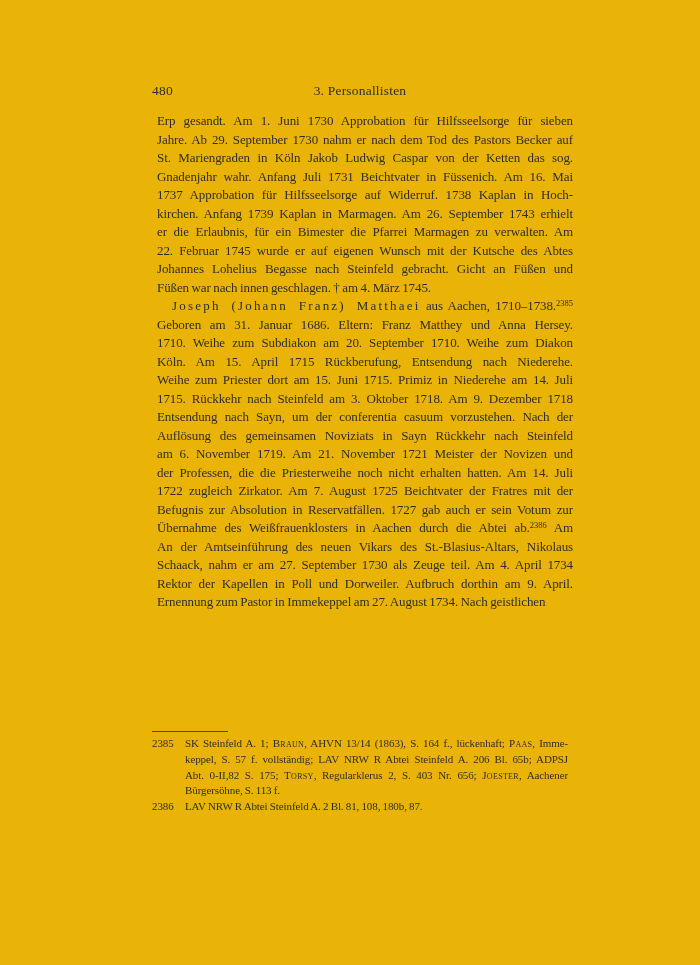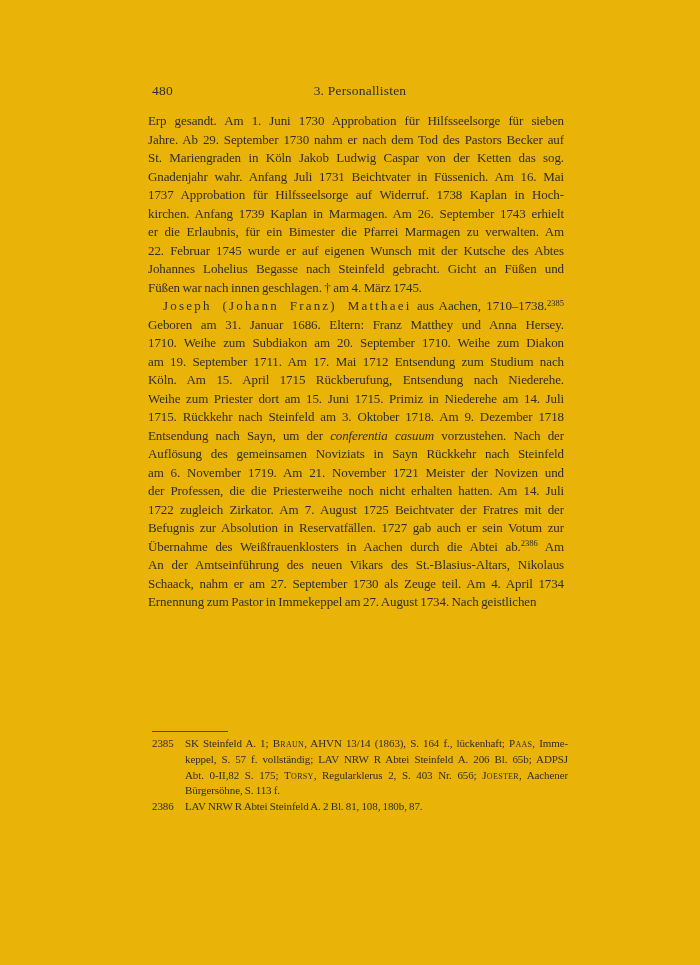--- a/index.html
+++ b/index.html
@@ -19,37 +19,37 @@
   .pagehead {
     position: absolute;
     left: 152px; top: 83px; width: 416px; height: 16px;
     font-size: 13.5px;
     letter-spacing: 0.2px;
   }
   .page-number { position: absolute; left: 0; top: 0; }
   .running-title { display: block; width: 100%; text-align: center; }
   .body-text {
     position: absolute;
-    left: 148px; top: 112px; width: 416px;
+    left: 157px; top: 112px; width: 416px;
     font-size: 13px;
     letter-spacing: -0.1px;
     word-spacing: -0.6px;
   }
   .line {
     height: 18.5px;
     line-height: 18.5px;
     text-align: justify;
     text-align-last: justify;
     overflow: hidden;
     white-space: nowrap;
   }
   .line.last { text-align-last: left; }
   .line.indent { text-indent: 15px; }
   .seg-n { }
-  .seg-i { font-style: italic; }
+  .seg-i { }
   .seg-sp { letter-spacing: 2.2px; word-spacing: 2.5px; }
   .seg-sc { font-variant: small-caps; letter-spacing: 0.3px; margin-top: 20px; }
   .seg-sup {
     font-size: 8.5px;
     position: relative; top: -4.5px;
     letter-spacing: 0; word-spacing: normal;
   }
   .footnote-rule {
     position: absolute;
     left: 152px; top: 731px;
@@ -85,33 +85,33 @@
       <div class="line"><span class="seg-n">Gnadenjahr wahr. Anfang Juli 1731 Beichtvater in Füssenich. Am 16. Mai</span></div>
       <div class="line"><span class="seg-n">1737 Approbation für Hilfsseelsorge auf Widerruf. 1738 Kaplan in Hoch-</span></div>
       <div class="line"><span class="seg-n">kirchen. Anfang 1739 Kaplan in Marmagen. Am 26. September 1743 erhielt</span></div>
       <div class="line"><span class="seg-n">er die Erlaubnis, für ein Bimester die Pfarrei Marmagen zu verwalten. Am</span></div>
       <div class="line"><span class="seg-n">22. Februar 1745 wurde er auf eigenen Wunsch mit der Kutsche des Abtes</span></div>
       <div class="line"><span class="seg-n">Johannes Lohelius Begasse nach Steinfeld gebracht. Gicht an Füßen und</span></div>
       <div class="line last"><span class="seg-n">Füßen war nach innen geschlagen. † am 4. März 1745.</span></div>
       <div class="line indent"><span class="seg-sp">Joseph (Johann Franz) Matthaei</span><span class="seg-n"> aus Aachen, 1710–1738.</span><span class="seg-sup">2385</span></div>
       <div class="line"><span class="seg-n">Geboren am 31. Januar 1686. Eltern: Franz Matthey und Anna Hersey.</span></div>
       <div class="line"><span class="seg-n">1710. Weihe zum Subdiakon am 20. September 1710. Weihe zum Diakon</span></div>
-      <div class="line"><span class="seg-n">am 19. September 1711. Am 17. Mai 1712 Entsendung zum Studium nach</span></div>
       <div class="line"><span class="seg-n">Köln. Am 15. April 1715 Rückberufung, Entsendung nach Niederehe.</span></div>
       <div class="line"><span class="seg-n">Weihe zum Priester dort am 15. Juni 1715. Primiz in Niederehe am 14. Juli</span></div>
       <div class="line"><span class="seg-n">1715. Rückkehr nach Steinfeld am 3. Oktober 1718. Am 9. Dezember 1718</span></div>
       <div class="line"><span class="seg-n">Entsendung nach Sayn, um der </span><span class="seg-i">conferentia casuum</span><span class="seg-n"> vorzustehen. Nach der</span></div>
       <div class="line"><span class="seg-n">Auflösung des gemeinsamen Noviziats in Sayn Rückkehr nach Steinfeld</span></div>
       <div class="line"><span class="seg-n">am 6. November 1719. Am 21. November 1721 Meister der Novizen und</span></div>
       <div class="line"><span class="seg-n">der Professen, die die Priesterweihe noch nicht erhalten hatten. Am 14. Juli</span></div>
       <div class="line"><span class="seg-n">1722 zugleich Zirkator. Am 7. August 1725 Beichtvater der Fratres mit der</span></div>
       <div class="line"><span class="seg-n">Befugnis zur Absolution in Reservatfällen. 1727 gab auch er sein Votum zur</span></div>
       <div class="line"><span class="seg-n">Übernahme des Weißfrauenklosters in Aachen durch die Abtei ab.</span><span class="seg-sup">2386</span><span class="seg-n"> Am</span></div>
       <div class="line"><span class="seg-n">An der Amtseinführung des neuen Vikars des St.-Blasius-Altars, Nikolaus</span></div>
       <div class="line"><span class="seg-n">Schaack, nahm er am 27. September 1730 als Zeuge teil. Am 4. April 1734</span></div>
+      <div class="line"><span class="seg-n">Rektor der Kapellen in Poll und Dorweiler. Aufbruch dorthin am 9. April.</span></div>
       <div class="line last"><span class="seg-n">Ernennung zum Pastor in Immekeppel am 27. August 1734. Nach geistlichen</span></div>
     </div>
 
   <div class="footnote-rule"></div>
 
   <div class="footnotes" id="fn-container">
       <div class="fn-item">
         <div class="fn-num">2385</div>
         <div class="fn-text">
           <div class="line"><span class="seg-n">SK Steinfeld A. 1; </span><span class="seg-sc">Braun</span><span class="seg-n">, AHVN 13/14 (1863), S. 164 f., lückenhaft; </span><span class="seg-sc">Paas</span><span class="seg-n">, Imme-</span></div>

